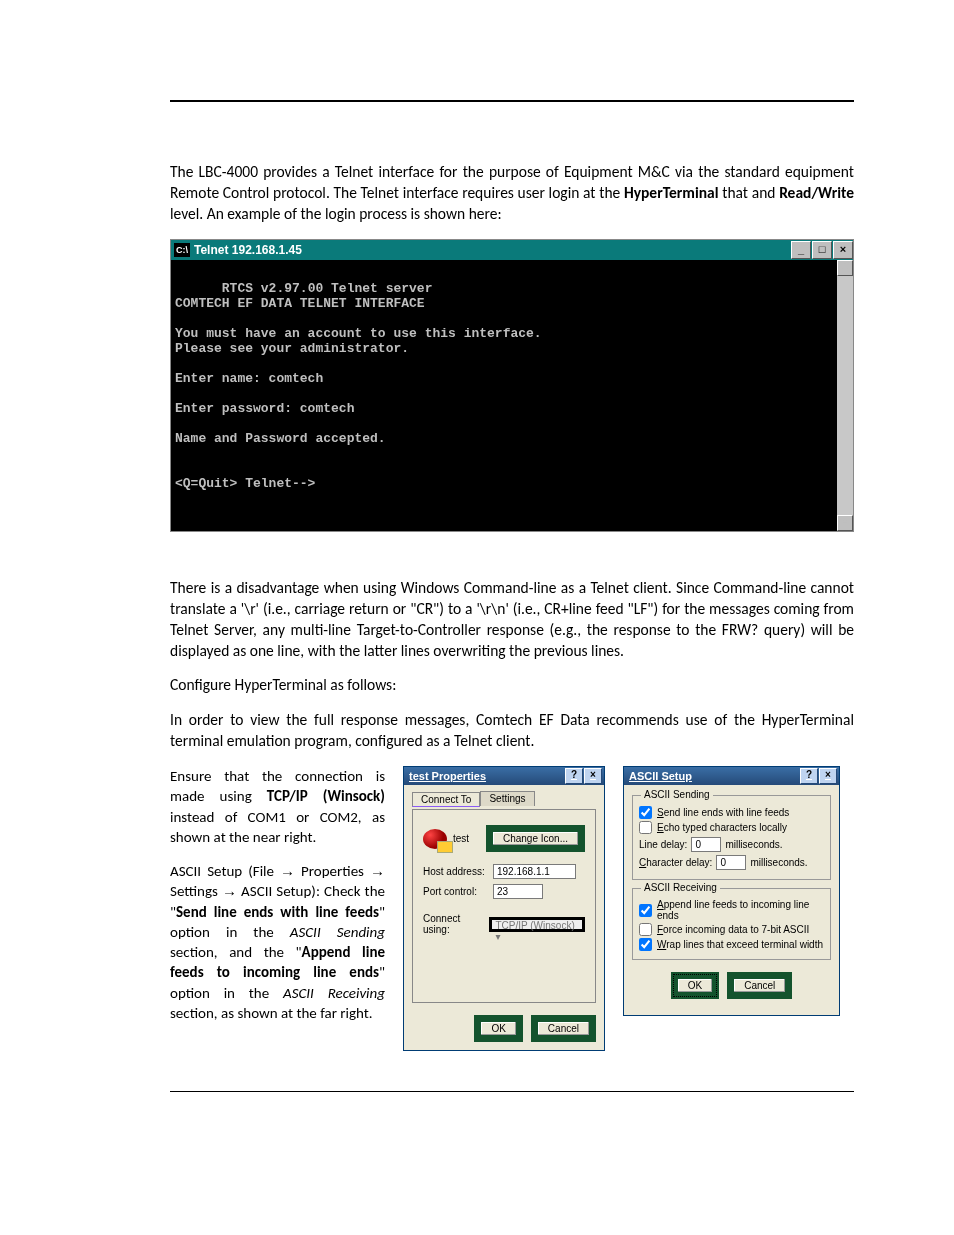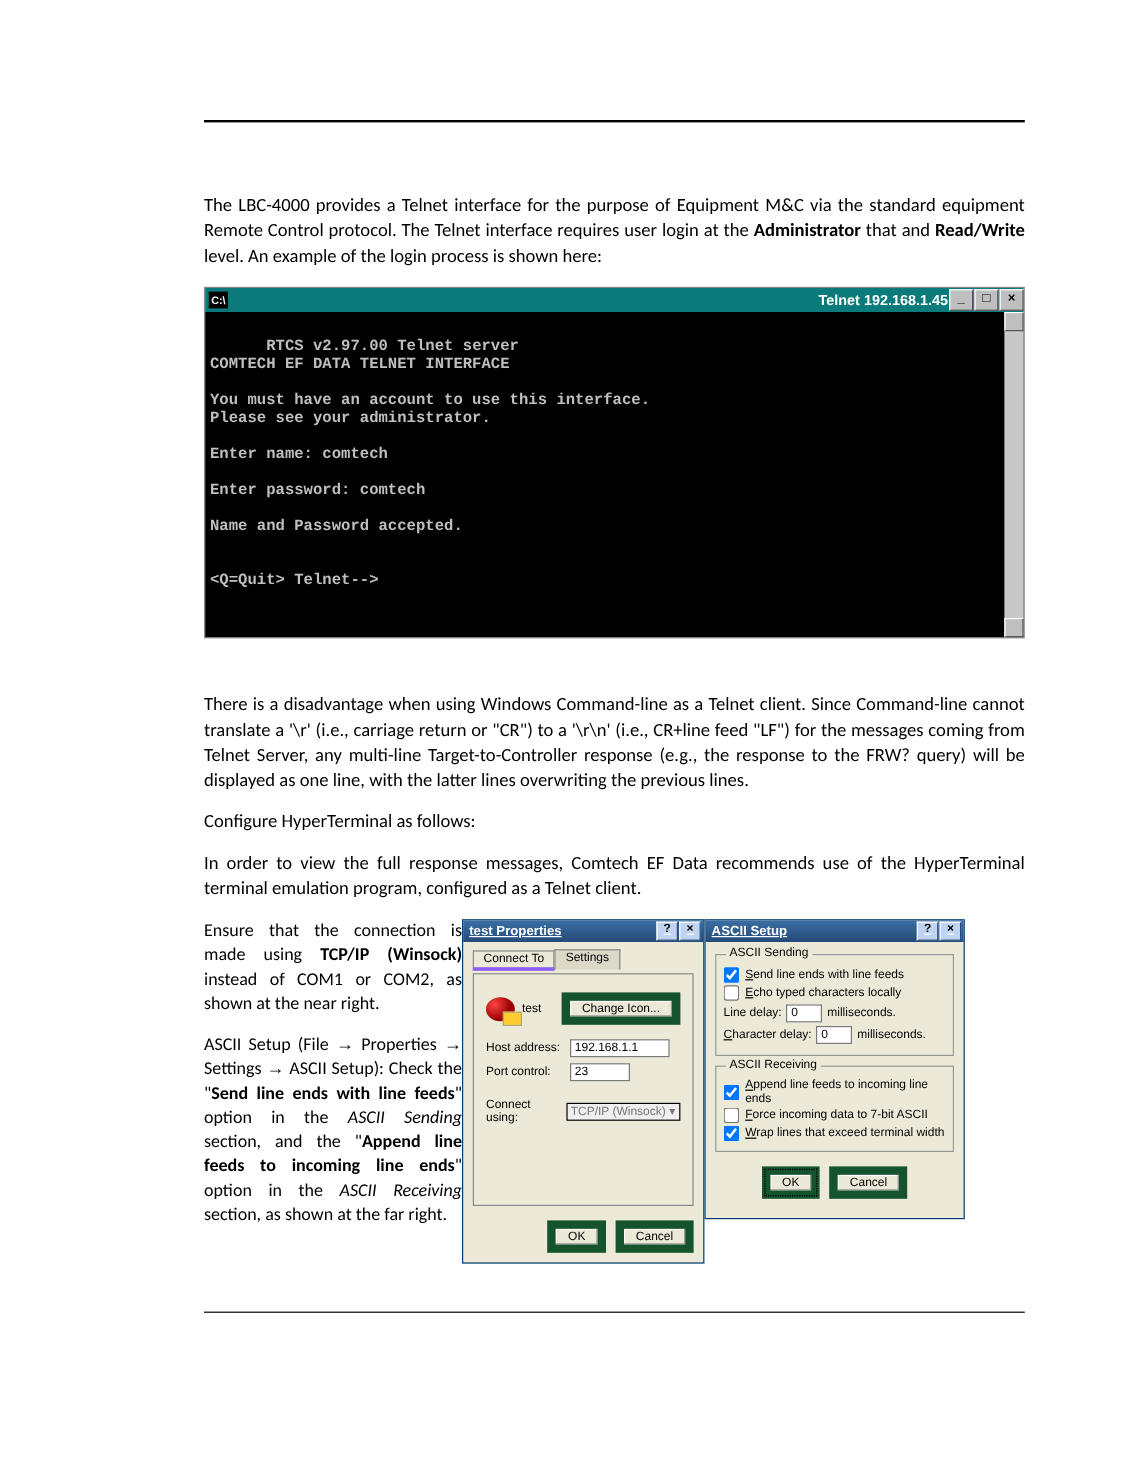--- a/index.html
+++ b/index.html
@@ -40,21 +40,21 @@
     height: 20px;
     font-family: Tahoma, Arial, sans-serif;
     font-size: 12px;
     font-weight: 700;
   }
   .telnet-titlebar .icon {
     width: 16px; height: 14px; background:#000; color:#fff;
     display:inline-flex; align-items:center; justify-content:center;
     font-size:9px; margin: 0 4px 0 3px;
   }
-  .telnet-titlebar .title { flex:1;text-align:right; }
+  .telnet-titlebar .title { flex:1; }
   .telnet-btns { display:flex; }
   .telnet-btn {
     width:18px; height:16px; background:#bfbfbf; border:1px solid #fff;
     border-right-color:#555; border-bottom-color:#555;
     color:#000; font-size:11px; line-height:14px; text-align:center;
     font-family: Arial, sans-serif; margin-left:1px;
   }
   .telnet-body {
     position: relative;
     background:#000; color:#bfbfbf;
@@ -72,21 +72,21 @@
     position:absolute; left:0; width:16px; height:16px;
     background:#bfbfbf; border:1px solid #fff;
     border-right-color:#555; border-bottom-color:#555;
     box-sizing:border-box; text-align:center; font-size:10px; line-height:12px;
   }
   .telnet-scroll .up { top:0; }
   .telnet-scroll .down { bottom:0; }
 
   
   .columns {
-    display:flex; align-items:flex-start;
+    display:flex; gap:18px; align-items:flex-start;
   }
   .col-text { width: 215px; }
   .col-text .para { text-align: justify; font-size:15px; }
 
   .dialog {
     font-family: Tahoma, Arial, sans-serif;
     font-size: 10px;
     background:#ece9d8;
     border:1px solid #003c74;
   }
@@ -101,31 +101,31 @@
     border-right-color:#254a78; border-bottom-color:#254a78;
     color:#000; font-size:10px; line-height:12px; text-align:center;
     margin-left:1px;
   }
   .dlg-body { padding:6px 8px 8px 8px; }
   .tabs { display:flex; gap:0; margin-bottom:3px; }
   .tab {
     padding:1px 8px; border:1px solid #888; border-bottom:none;
     background:#ece9d8; font-size:10px;
   }
-  .tab.active { background:#ece9d8; border-bottom:3px solid #8b5cf6; position:relative; top:1px;}
+  .tab.active { background:#ece9d8; border-bottom:1px solid #8b5cf6; position:relative; top:1px;}
   .tab.inactive { background:#ddd9c8; }
   .tabpanel { border:1px solid #888; padding:10px 10px 22px 10px; background:#ece9d8; min-height:160px;}
   .row { display:flex; align-items:center; margin:5px 0; }
   .row label { width:70px; font-size:10px; }
   .txt {
     border:1px solid #7a7a7a; background:#fff; height:15px;
     font-size:10px; padding:0 3px; box-sizing:border-box;
   }
   .sel {
-    border:1px solid #000000; background:#efefef; height:15px;
+    border:3px solid #000000; background:#efefef; height:15px;
     font-size:10px; padding:0 3px; box-sizing:border-box; color:#777;
   }
   .btn {
     border:7px solid #14532d; background:#ece9d8; font-size:10px;
     padding:1px 10px; box-shadow: inset -1px -1px #999, inset 1px 1px #fff;
     cursor:pointer;
   }
   .btn.default { outline:1px dotted #000; outline-offset:-3px; }
   .dlg-footer { display:flex; justify-content:flex-end; gap:8px; padding:4px 8px 8px 8px; }
   .icon-conn {
@@ -157,21 +157,21 @@
   .arrow-glyph { font-family: Arial, sans-serif; }
   .italic { font-style: italic; }
 </style>
 </head>
 <body>
 
 <div class="page">
   <hr class="top-rule">
 
   <p class="para">
-    <span>The LBC-4000 provides a Telnet interface for the purpose of Equipment M&amp;C via the standard equipment Remote Control protocol. The Telnet interface requires user login at the </span><b>Administrator</b><span> that and </span><b>Read/Write</b><span> level. An example of the login process is shown here:</span>
+    <span>The LBC-4000 provides a Telnet interface for the purpose of Equipment M&amp;C via the standard equipment Remote Control protocol. The Telnet interface requires user login at the </span><b>HyperTerminal</b><span> that and </span><b>Read/Write</b><span> level. An example of the login process is shown here:</span>
   </p>
 
   <div class="telnet-window">
     <div class="telnet-titlebar">
       <span class="icon">C:\</span>
       <span class="title">Telnet 192.168.1.45</span>
       <div class="telnet-btns">
         <div class="telnet-btn">_</div>
         <div class="telnet-btn">□</div>
         <div class="telnet-btn">×</div>

